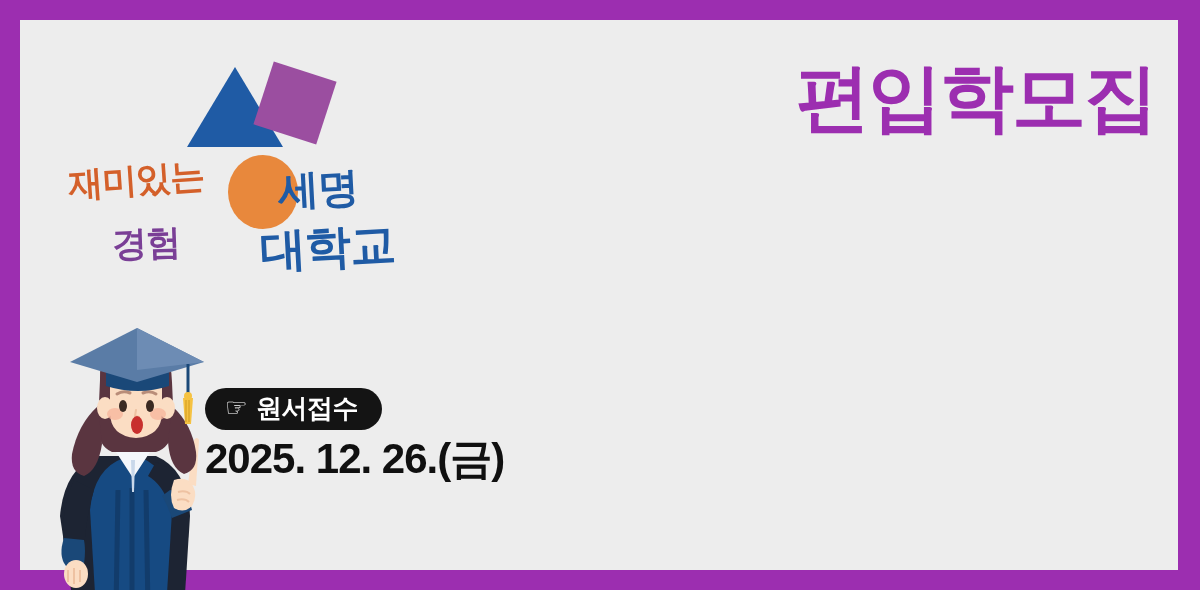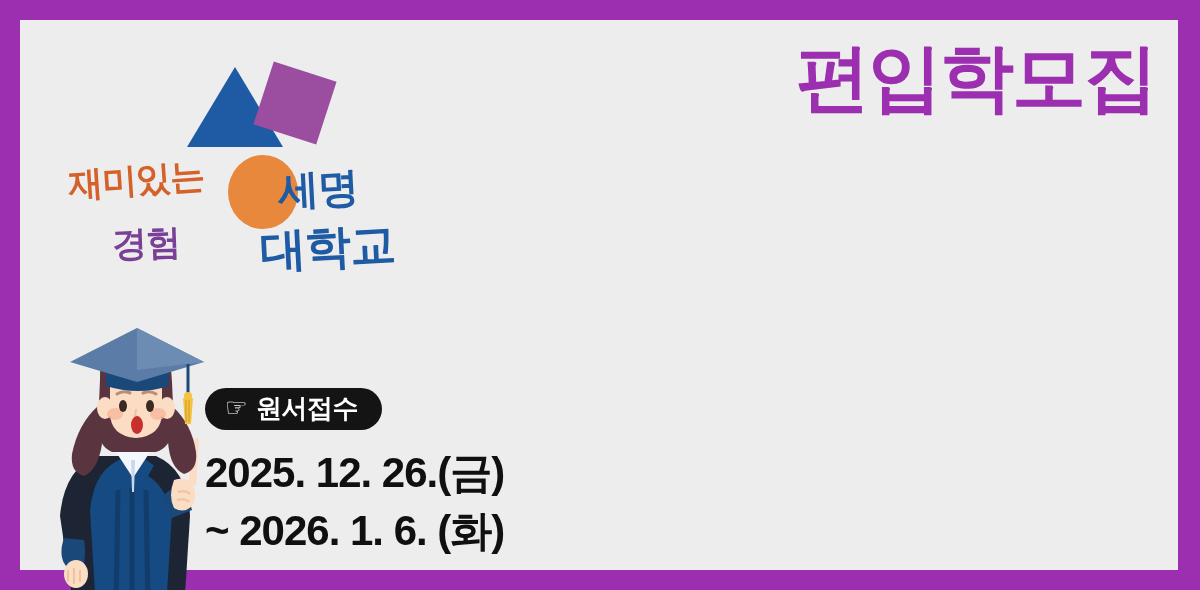--- a/index.html
+++ b/index.html
@@ -107,21 +107,21 @@
   }
   .headline-line {
     font-size: 74px;
     font-weight: 800;
     line-height: 1.18;
     letter-spacing: -2px;
     white-space: nowrap;
     margin: 0;
   }
   .ink-gray { color: #595959; }
-  .ink-purple { color: #9c2eb0; }
+  .ink-purple { color: #9c2eb0; margin-top: 20px; }
 
   
   .info {
     position: absolute;
     left: 185px;
     top: 368px;
     width: 520px;
   }
   .badge {
     display: inline-flex;
@@ -144,21 +144,21 @@
   }
   .date-line {
     margin: 0;
     font-size: 42px;
     font-weight: 600;
     color: #101010;
     letter-spacing: -1px;
     line-height: 1.38;
     white-space: nowrap;
   }
-  .date-line.first { margin-top: 14px; }
+  .date-line.first { }
 
   
   .grad {
     position: absolute;
     left: 18px;
     top: 300px;
     width: 200px;
     height: 290px;
   }
 </style>
@@ -181,21 +181,20 @@
     <div class="headline">
       <p class="headline-line ink-purple">편입학모집</p>
     </div>
 
     <div class="info">
       <div class="badge">
         <span class="badge-hand">☞</span>
         <span>원서접수</span>
       </div>
       <p class="date-line first">2025. 12. 26.(금)</p>
-      <p class="date-line">~ 2026. 1. 6. (화)</p>
     </div>
 
     <div class="grad">
       <svg viewBox="0 0 200 290" width="200" height="290" xmlns="http://www.w3.org/2000/svg">
 
         <path d="M36 290 L22 196 Q26 150 58 136 L118 136 Q150 150 152 196 L146 290 Z" fill="#1d2433"></path>
 
         <path d="M58 290 L52 190 Q56 148 86 138 L104 138 Q132 150 134 192 L128 290 Z" fill="#164a82"></path>
 
         <path d="M78 290 L80 170" stroke="#123c6b" stroke-width="5" fill="none"></path>

